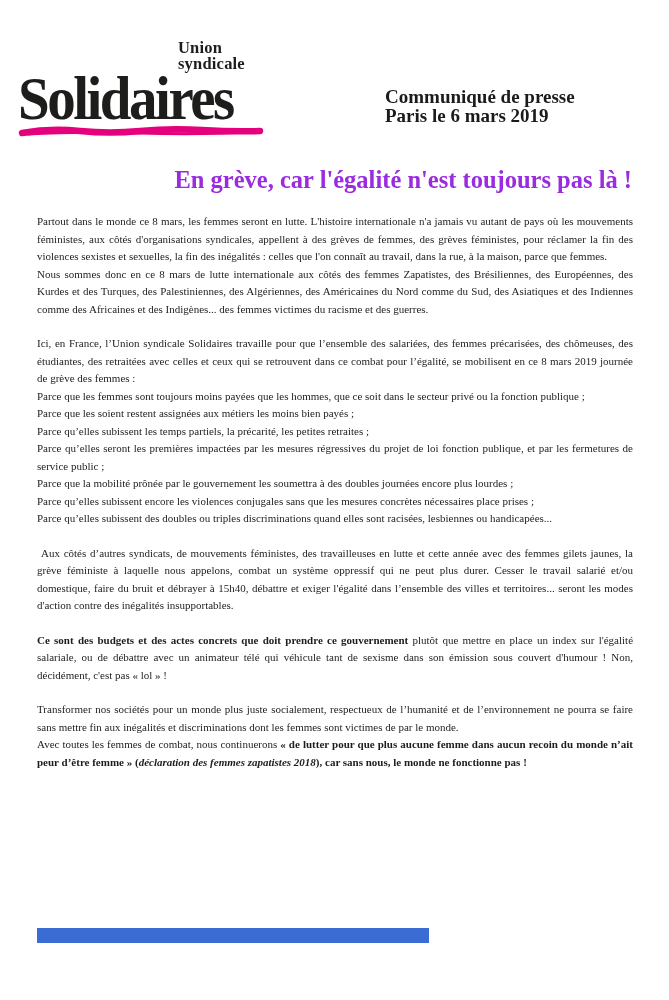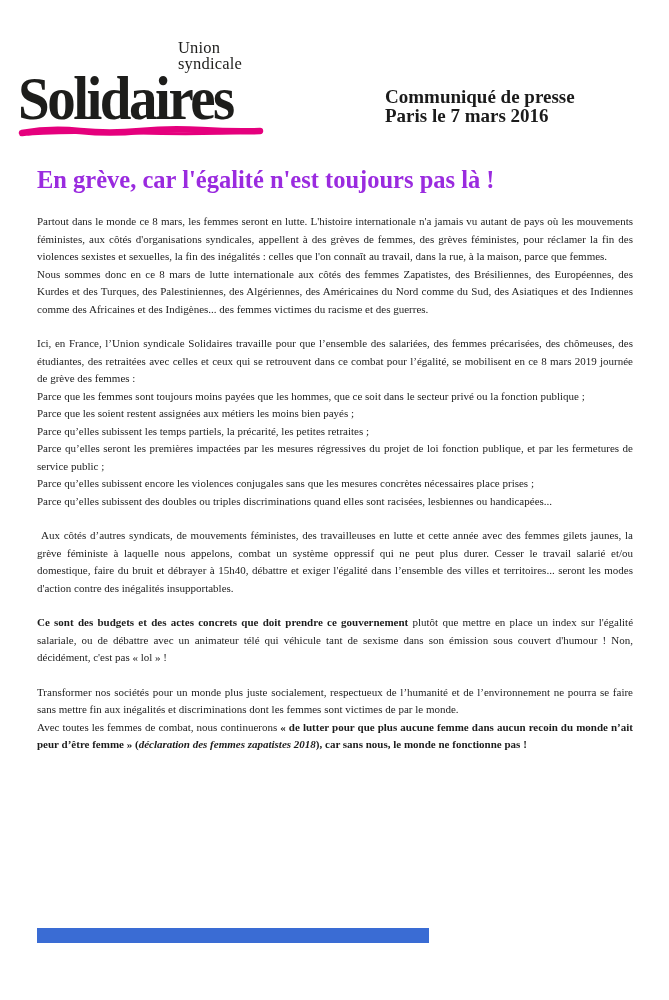--- a/index.html
+++ b/index.html
@@ -18,21 +18,21 @@
     background:#ffffff;
     overflow:hidden;
     font-family:"Liberation Serif","DejaVu Serif",serif;
     color:var(--ink);
   }
   
   .header{position:relative;height:132px;}
   .logo{position:absolute;left:18px;top:40px;width:250px;}
   .logo-union{
     margin-left:160px;
-    font-weight:normal;
+    font-weight:bold;
     font-size:16.5px;
     line-height:15.5px;
     color:#1d1d1b;
     letter-spacing:.2px;
   }
   .logo-name{
     font-size:57px;
     font-weight:bold;
     letter-spacing:-2.5px;
     line-height:50px;
@@ -45,21 +45,21 @@
     position:absolute;
     left:385px;top:88px;
     font-weight:bold;
     font-size:19px;
     line-height:18.5px;
     color:#1b1b1b;
   }
   
   .title{
     margin:34px 37px 19px 37px;
-    text-align:left;
+    text-align:right;
     font-size:24.5px;
     font-weight:bold;
     color:var(--title-color);
   }
   
   .body{
     margin:0 36px 0 37px;
     font-size:11px;
     line-height:17.5px;
     text-align:justify;
@@ -90,35 +90,36 @@
         <div>syndicale</div>
       </div>
       <div class="logo-name">Solidaires</div>
       <svg class="logo-stroke" width="246" height="13" viewBox="0 0 246 13" aria-hidden="true">
         <path d="M4 8 Q 32 3, 62 6 T 122 6 T 184 5 T 242 6" stroke="var(--pink)" stroke-width="6.5" fill="none" stroke-linecap="round"></path>
         <path d="M10 9 Q 60 6, 120 8 T 236 7" stroke="var(--pink)" stroke-width="3" fill="none" stroke-linecap="round"></path>
       </svg>
     </div>
     <div class="press-info">
       <div>Communiqué de presse</div>
-      <div>Paris le 7 mars 2016</div>
+      <div>Paris le 6 mars 2019</div>
     </div>
   </header>
 
   <h1 class="title">En grève, car l'égalité n'est toujours pas là !</h1>
 
   <main class="body">
     <p>Partout dans le monde ce 8 mars, les femmes seront en lutte. L'histoire internationale n'a jamais vu autant de pays où les mouvements féministes, aux côtés d'organisations syndicales, appellent à des grèves de femmes, des grèves féministes, pour réclamer la fin des violences sexistes et sexuelles, la fin des inégalités : celles que l'on connaît au travail, dans la rue, à la maison, parce que femmes.</p>
     <p>Nous sommes donc en ce 8 mars de lutte internationale aux côtés des femmes Zapatistes, des Brésiliennes, des Européennes, des Kurdes et des Turques, des Palestiniennes, des Algériennes, des Américaines du Nord comme du Sud, des Asiatiques et des Indiennes comme des Africaines et des Indigènes... des femmes victimes du racisme et des guerres.</p>
     <p class="gap">Ici, en France, l’Union syndicale Solidaires travaille pour que l’ensemble des salariées, des femmes précarisées, des chômeuses, des étudiantes, des retraitées avec celles et ceux qui se retrouvent dans ce combat pour l’égalité, se mobilisent en ce 8 mars 2019 journée de grève des femmes :</p>
     <div id="reasons">
         <div class="reason">Parce que les femmes sont toujours moins payées que les hommes, que ce soit dans le secteur privé ou la fonction publique ;</div>
         <div class="reason">Parce que les soient restent assignées aux métiers les moins bien payés ;</div>
         <div class="reason">Parce qu’elles subissent les temps partiels, la précarité, les petites retraites  ;</div>
         <div class="reason">Parce qu’elles seront les premières impactées par les mesures régressives du projet de loi fonction publique, et par les fermetures de service public ;</div>
+        <div class="reason">Parce que la mobilité prônée par le gouvernement les soumettra à des doubles journées encore plus lourdes ;</div>
         <div class="reason">Parce qu’elles subissent encore les violences conjugales sans que les mesures concrètes nécessaires place prises ;</div>
         <div class="reason">Parce qu’elles subissent des doubles ou triples discriminations quand elles sont racisées, lesbiennes ou handicapées...</div>
       </div>
     <p class="gap indent-sp">Aux côtés d’autres syndicats, de mouvements féministes, des travailleuses en lutte et cette année avec des femmes gilets jaunes, la grève féministe à laquelle nous appelons, combat un système oppressif qui ne peut plus durer. Cesser le travail salarié et/ou domestique, faire du bruit et débrayer à 15h40, débattre et exiger l'égalité dans l’ensemble des villes et territoires... seront les modes d'action contre des inégalités insupportables.</p>
     <p class="gap">
       <b>Ce sont des budgets et des actes concrets que doit prendre ce gouvernement</b><span> plutôt que mettre en place un index sur l'égalité salariale, ou de débattre avec un animateur télé qui véhicule tant de sexisme dans son émission sous couvert d'humour ! Non, décidément, c'est pas « lol » !</span>
     </p>
     <p class="gap">Transformer nos sociétés pour un monde plus juste socialement, respectueux de l’humanité et de l’environnement ne pourra se faire sans mettre fin aux inégalités et discriminations dont les femmes sont victimes de par le monde.</p>
     <p id="p7"><span class="seg-normal">Avec toutes les femmes de combat, nous continuerons </span><span class="seg-bold">« de lutter pour que plus aucune femme dans aucun recoin du monde n’ait peur d’être femme » </span><span class="seg-bold">(</span><span class="seg-bold-italic">déclaration des femmes zapatistes 2018</span><span class="seg-bold">), car sans nous, le monde ne fonctionne pas !</span></p>
   </main>

